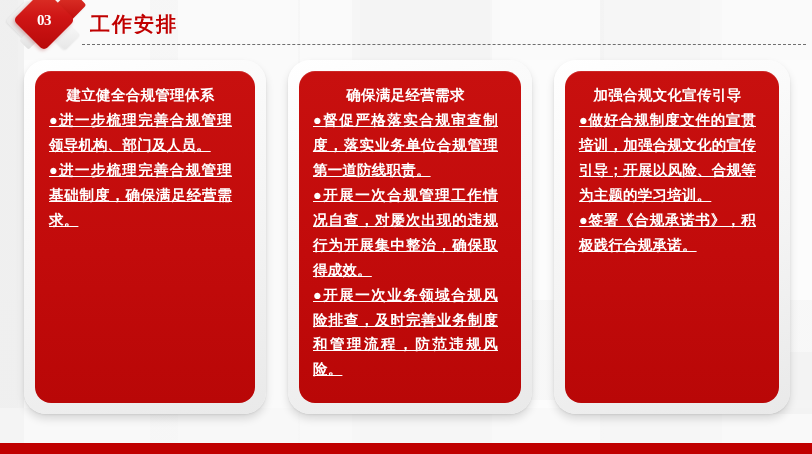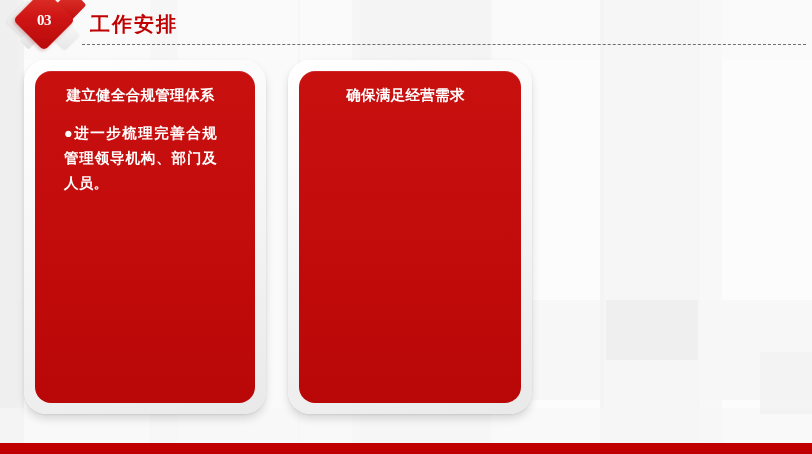--- a/index.html
+++ b/index.html
@@ -170,21 +170,21 @@
   }
   .card-body {
     color: #ffffff;
     font-size: 14.5px;
     font-weight: bold;
     line-height: 1.72;
     letter-spacing: .2px;
     text-align: justify;
     text-justify: inter-ideograph;
   }
-  .card-body p { margin: 15px; }
+  .card-body p { margin: 0; text-decoration: underline; }
 
   
   .bottom-bar {
     position: absolute;
     left: 0;
     top: 443px;
     width: 812px;
     height: 11px;
     background: #C00000;
   }
@@ -219,27 +219,42 @@
     <div class="header-rule"></div>
   </div>
 
   <div class="cards">
 
     <div class="card c1">
       <div class="card-inner">
         <div class="card-title">建立健全合规管理体系</div>
         <div class="card-body">
           <p>●进一步梳理完善合规管理领导机构、部门及人员。</p>
+          <p>●进一步梳理完善合规管理基础制度，确保满足经营需求。</p>
         </div>
       </div>
     </div>
 
     <div class="card c2">
       <div class="card-inner">
         <div class="card-title">确保满足经营需求</div>
+        <div class="card-body">
+          <p>●督促严格落实合规审查制度，落实业务单位合规管理第一道防线职责。</p>
+          <p>●开展一次合规管理工作情况自查，对屡次出现的违规行为开展集中整治，确保取得成效。</p>
+          <p>●开展一次业务领域合规风险排查，及时完善业务制度和管理流程，防范违规风险。</p>
+        </div>
       </div>
     </div>
 
+    <div class="card c3">
+      <div class="card-inner">
+        <div class="card-title">加强合规文化宣传引导</div>
+        <div class="card-body">
+          <p>●做好合规制度文件的宣贯培训，加强合规文化的宣传引导；开展以风险、合规等为主题的学习培训。</p>
+          <p>●签署《合规承诺书》，积极践行合规承诺。</p>
+        </div>
+      </div>
+    </div>
 
   </div>
 
   <div class="bottom-bar"></div>
 </div>
 
 </body></html>

